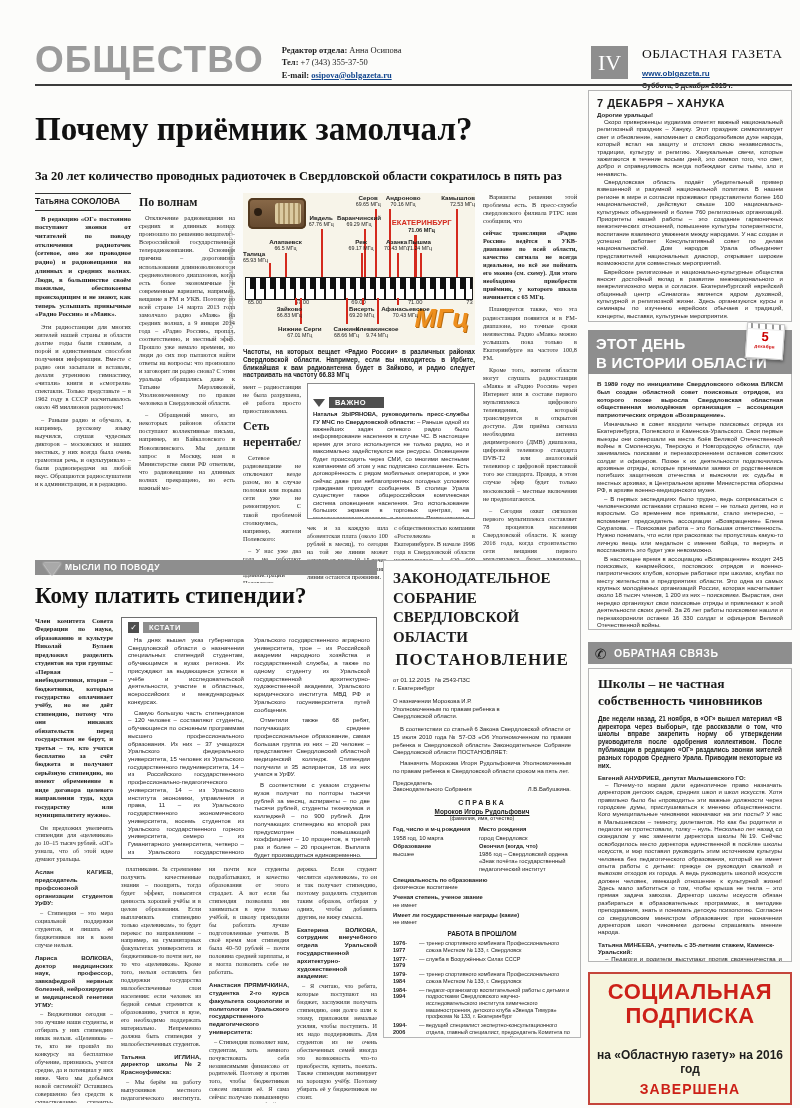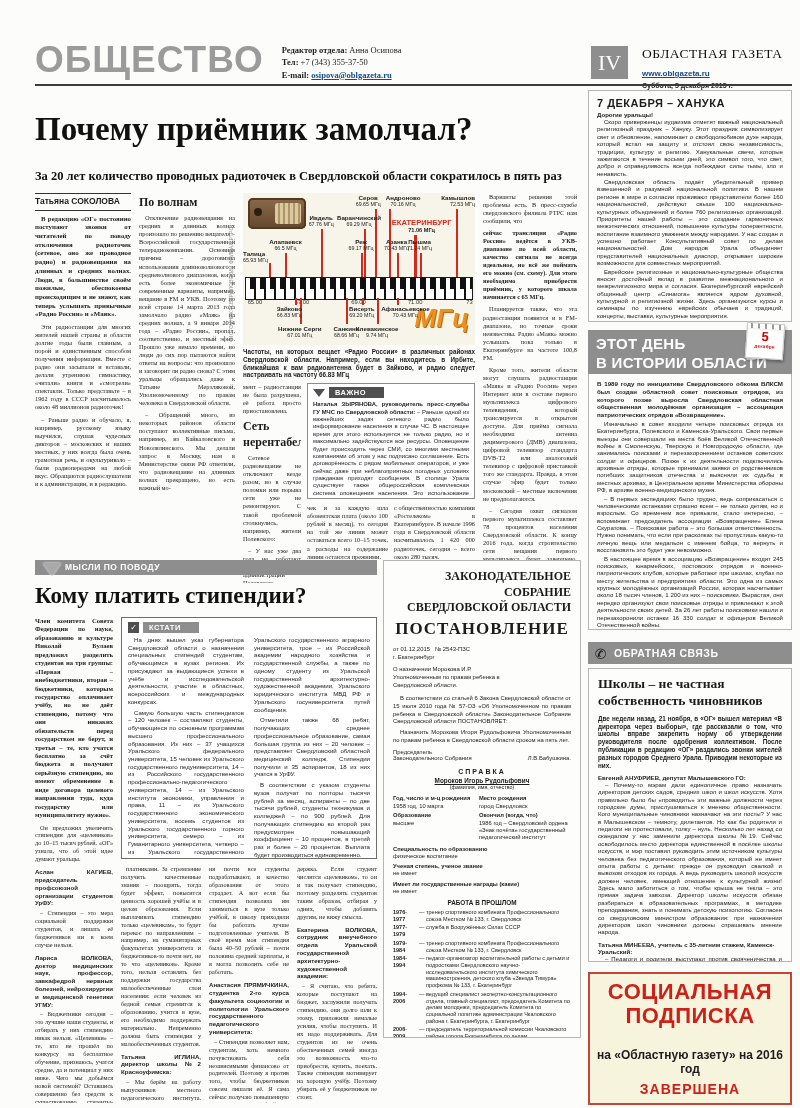--- a/index.html
+++ b/index.html
@@ -49,21 +49,21 @@
   .mgc{position:absolute;right:6px;top:112px;font-size:26px;line-height:1;font-weight:bold;font-style:italic;color:#ee8f1e;text-shadow:1px 1px 0 #b96c10;}
   .radio{position:absolute;left:5px;top:5px;width:58px;height:31px;border-radius:5px;background:linear-gradient(#8a6a49,#63482e);box-shadow:inset 0 0 0 2px #52391f;z-index:4;}
   .radio:after{content:"";position:absolute;right:5px;top:5px;bottom:5px;width:26px;border-radius:3px;background:repeating-linear-gradient(90deg,#dbcaa0 0 3px,#ad9568 3px 5px);}
   .radio:before{content:"";position:absolute;left:6px;top:10px;width:8px;height:8px;border-radius:50%;background:#2b1e12;}
   .chart-cap{font-size:6.3px;font-weight:bold;line-height:1.25;margin:3px 0 4px;font-family:"Liberation Sans",sans-serif;}
 
   .mid-bot{display:flex;gap:6px;height:200px;}
   .narrow{width:58px;font-family:"Liberation Serif","DejaVu Serif",serif;font-size:6.3px;line-height:1.28;overflow:hidden;}
   .narrow p{margin:0 0 4px;text-indent:5px;}
   .mid-right{flex:1;display:flex;flex-direction:column;gap:5px;}
-  .vazhno{border:1px solid #8c8c8c;background:#fff;padding:3px 5px;height:108px;overflow:hidden;}
+  .vazhno{border:1px solid #8c8c8c;background:#fff;padding:13px 5px;height:108px;overflow:hidden;}
   .box-hd{display:flex;align-items:center;gap:4px;margin-bottom:3px;}
   .tri-down{width:0;height:0;border-left:6px solid transparent;border-right:6px solid transparent;border-top:8px solid #4f4f4f;}
   .box-lab{background:#4f4f4f;color:#fff;font-weight:bold;font-size:7.5px;padding:1px 18px 1px 6px;letter-spacing:.5px;}
   .vz-t{font-size:5.9px;line-height:1.25;text-align:justify;}
   .minis{display:flex;gap:6px;flex:1;overflow:hidden;}
   .mini{width:50%;font-family:"Liberation Serif","DejaVu Serif",serif;font-size:6.3px;line-height:1.28;overflow:hidden;}
   .mini p{margin:0 0 4px;}
 
   
   .mysli{position:absolute;left:35px;top:560px;width:342px;height:544px;}
@@ -79,21 +79,21 @@
   .spk{font-weight:bold;font-family:"Liberation Sans",sans-serif;font-size:6.1px;text-indent:0 !important;margin:5px 0 2px !important;}
   .kstati{border:1px solid #6e6e6e;background:#fff;padding:4px 6px;height:232px;overflow:hidden;}
   .chk{width:11px;height:11px;background:#4f4f4f;color:#fff;font-size:8px;font-weight:bold;display:flex;align-items:center;justify-content:center;}
   .ks-body{column-count:2;column-gap:10px;font-size:6.1px;line-height:1.27;text-align:justify;}
   .ks-body p{margin:0 0 3px;text-indent:6px;}
   .m-bot{display:flex;gap:8px;flex:1;overflow:hidden;}
   .mcolb{width:33.3%;font-family:"Liberation Serif","DejaVu Serif",serif;font-size:6.2px;line-height:1.28;overflow:hidden;}
 
   
   .zaks{position:absolute;left:383px;top:560px;width:198px;height:478px;border:1px solid #b5b5b5;background:#fdfdfb;padding:8px 9px;box-sizing:border-box;overflow:hidden;}
-  .z-org{font-family:"Liberation Serif","DejaVu Serif",serif;font-weight:bold;font-size:12px;text-align:right;line-height:1.3;}
+  .z-org{font-family:"Liberation Serif","DejaVu Serif",serif;font-weight:bold;font-size:15px;text-align:left;line-height:1.3;}
   .z-doc{font-family:"Liberation Serif","DejaVu Serif",serif;font-weight:bold;font-size:17px;text-align:center;letter-spacing:1px;margin:3px 0 6px;}
   .z-meta{font-size:5.9px;line-height:1.4;margin-bottom:5px;}
   .z-sub{font-size:5.9px;line-height:1.35;margin-bottom:5px;width:70%;}
   .z-p{font-size:5.9px;line-height:1.3;text-align:justify;margin:0 0 3px;text-indent:7px;}
   .z-sigrow{display:flex;justify-content:space-between;font-size:5.9px;margin:5px 0 7px;}
   .z-spr{font-size:7px;font-weight:bold;text-align:center;letter-spacing:2px;margin:2px 0;}
   .z-name{font-size:6.4px;font-weight:bold;text-align:center;text-decoration:underline;}
   .z-note{font-size:5.4px;text-align:center;margin-bottom:5px;}
   .z-grid{display:grid;grid-template-columns:46% 54%;gap:1px 4px;font-size:5.8px;line-height:1.25;margin-bottom:4px;}
   .z-grid .gl{font-weight:bold;}

